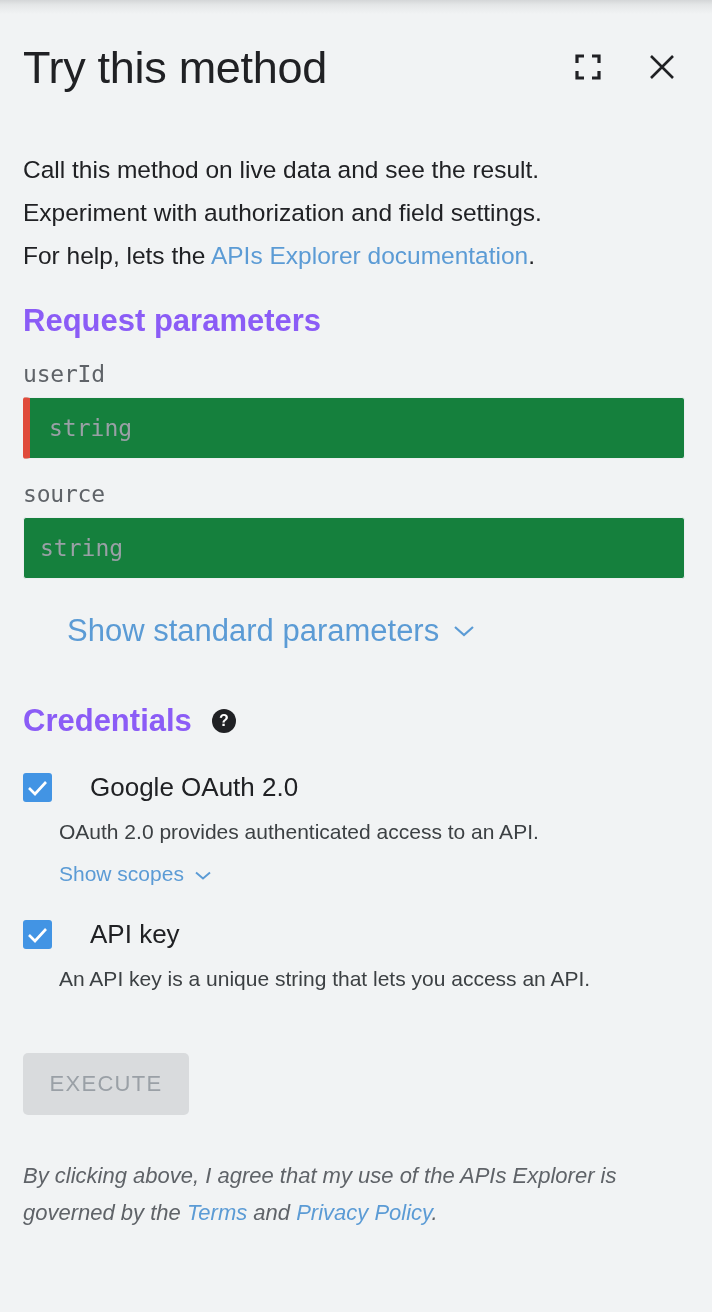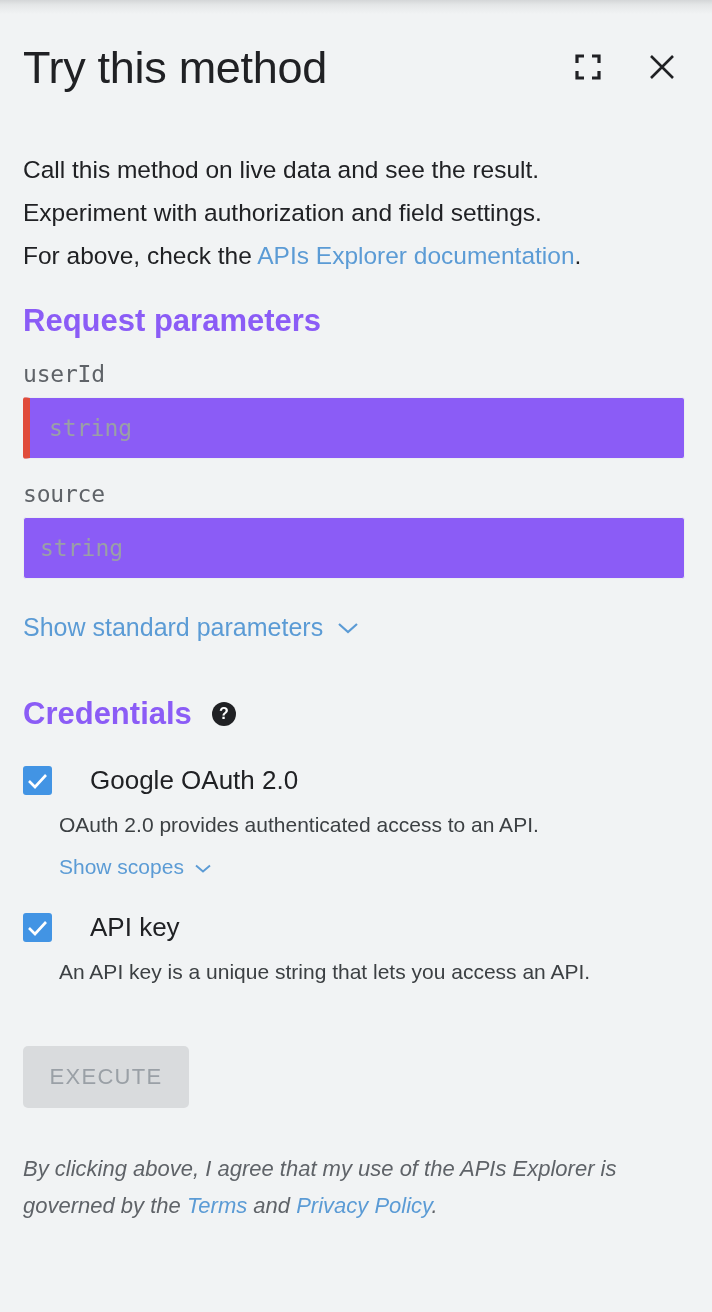--- a/index.html
+++ b/index.html
@@ -125,21 +125,21 @@
     margin-bottom: 10px;
     letter-spacing: -0.2px;
   }
   .field-input-wrap {
     position: relative;
     display: block;
   }
   .field-input {
     width: 662px;
     height: 62px;
-    background: #8b5cf6;
+    background: #15803d;
     border: 1px solid #eceff1;
     border-radius: 3px;
     font-family: "DejaVu Sans Mono", monospace;
     font-size: 23px;
     color: #202124;
     padding: 0 16px;
     outline: none;
     display: block;
   }
   .field-input::placeholder {
@@ -150,24 +150,25 @@
     border-left: 7px solid #e04b3b;
     padding-left: 19px;
   }
 
   
   .toggle-link {
     display: inline-flex;
     align-items: center;
     gap: 14px;
     color: #5b9bd5;
-    font-size: 25px;
+    font-size: 31px;
     margin-top: 34px;
     cursor: pointer;
     user-select: none;
+    margin-left: 44px;
   }
   .toggle-link svg { display: block; }
 
   
   .cred-block { margin-top: 34px; }
   .cred-head {
     display: flex;
     align-items: center;
     gap: 38px;
   }
@@ -264,21 +265,21 @@
         </span>
       </button>
 
     </div>
   </div>
 
   
   <div class="description">
     <span>Call this method on live data and see the result.</span><br>
     <span>Experiment with authorization and field settings.</span><br>
-    <span>For above, check the </span><a class="link">APIs Explorer documentation</a><span>.</span>
+    <span>For help, lets the </span><a class="link">APIs Explorer documentation</a><span>.</span>
   </div>
 
   
   <div class="section-title">Request parameters</div>
 
   <div class="field">
     <div class="field-label">userId</div>
     <div class="field-input-wrap">
       <input class="field-input required" type="text" placeholder="string" style="">
     </div>

